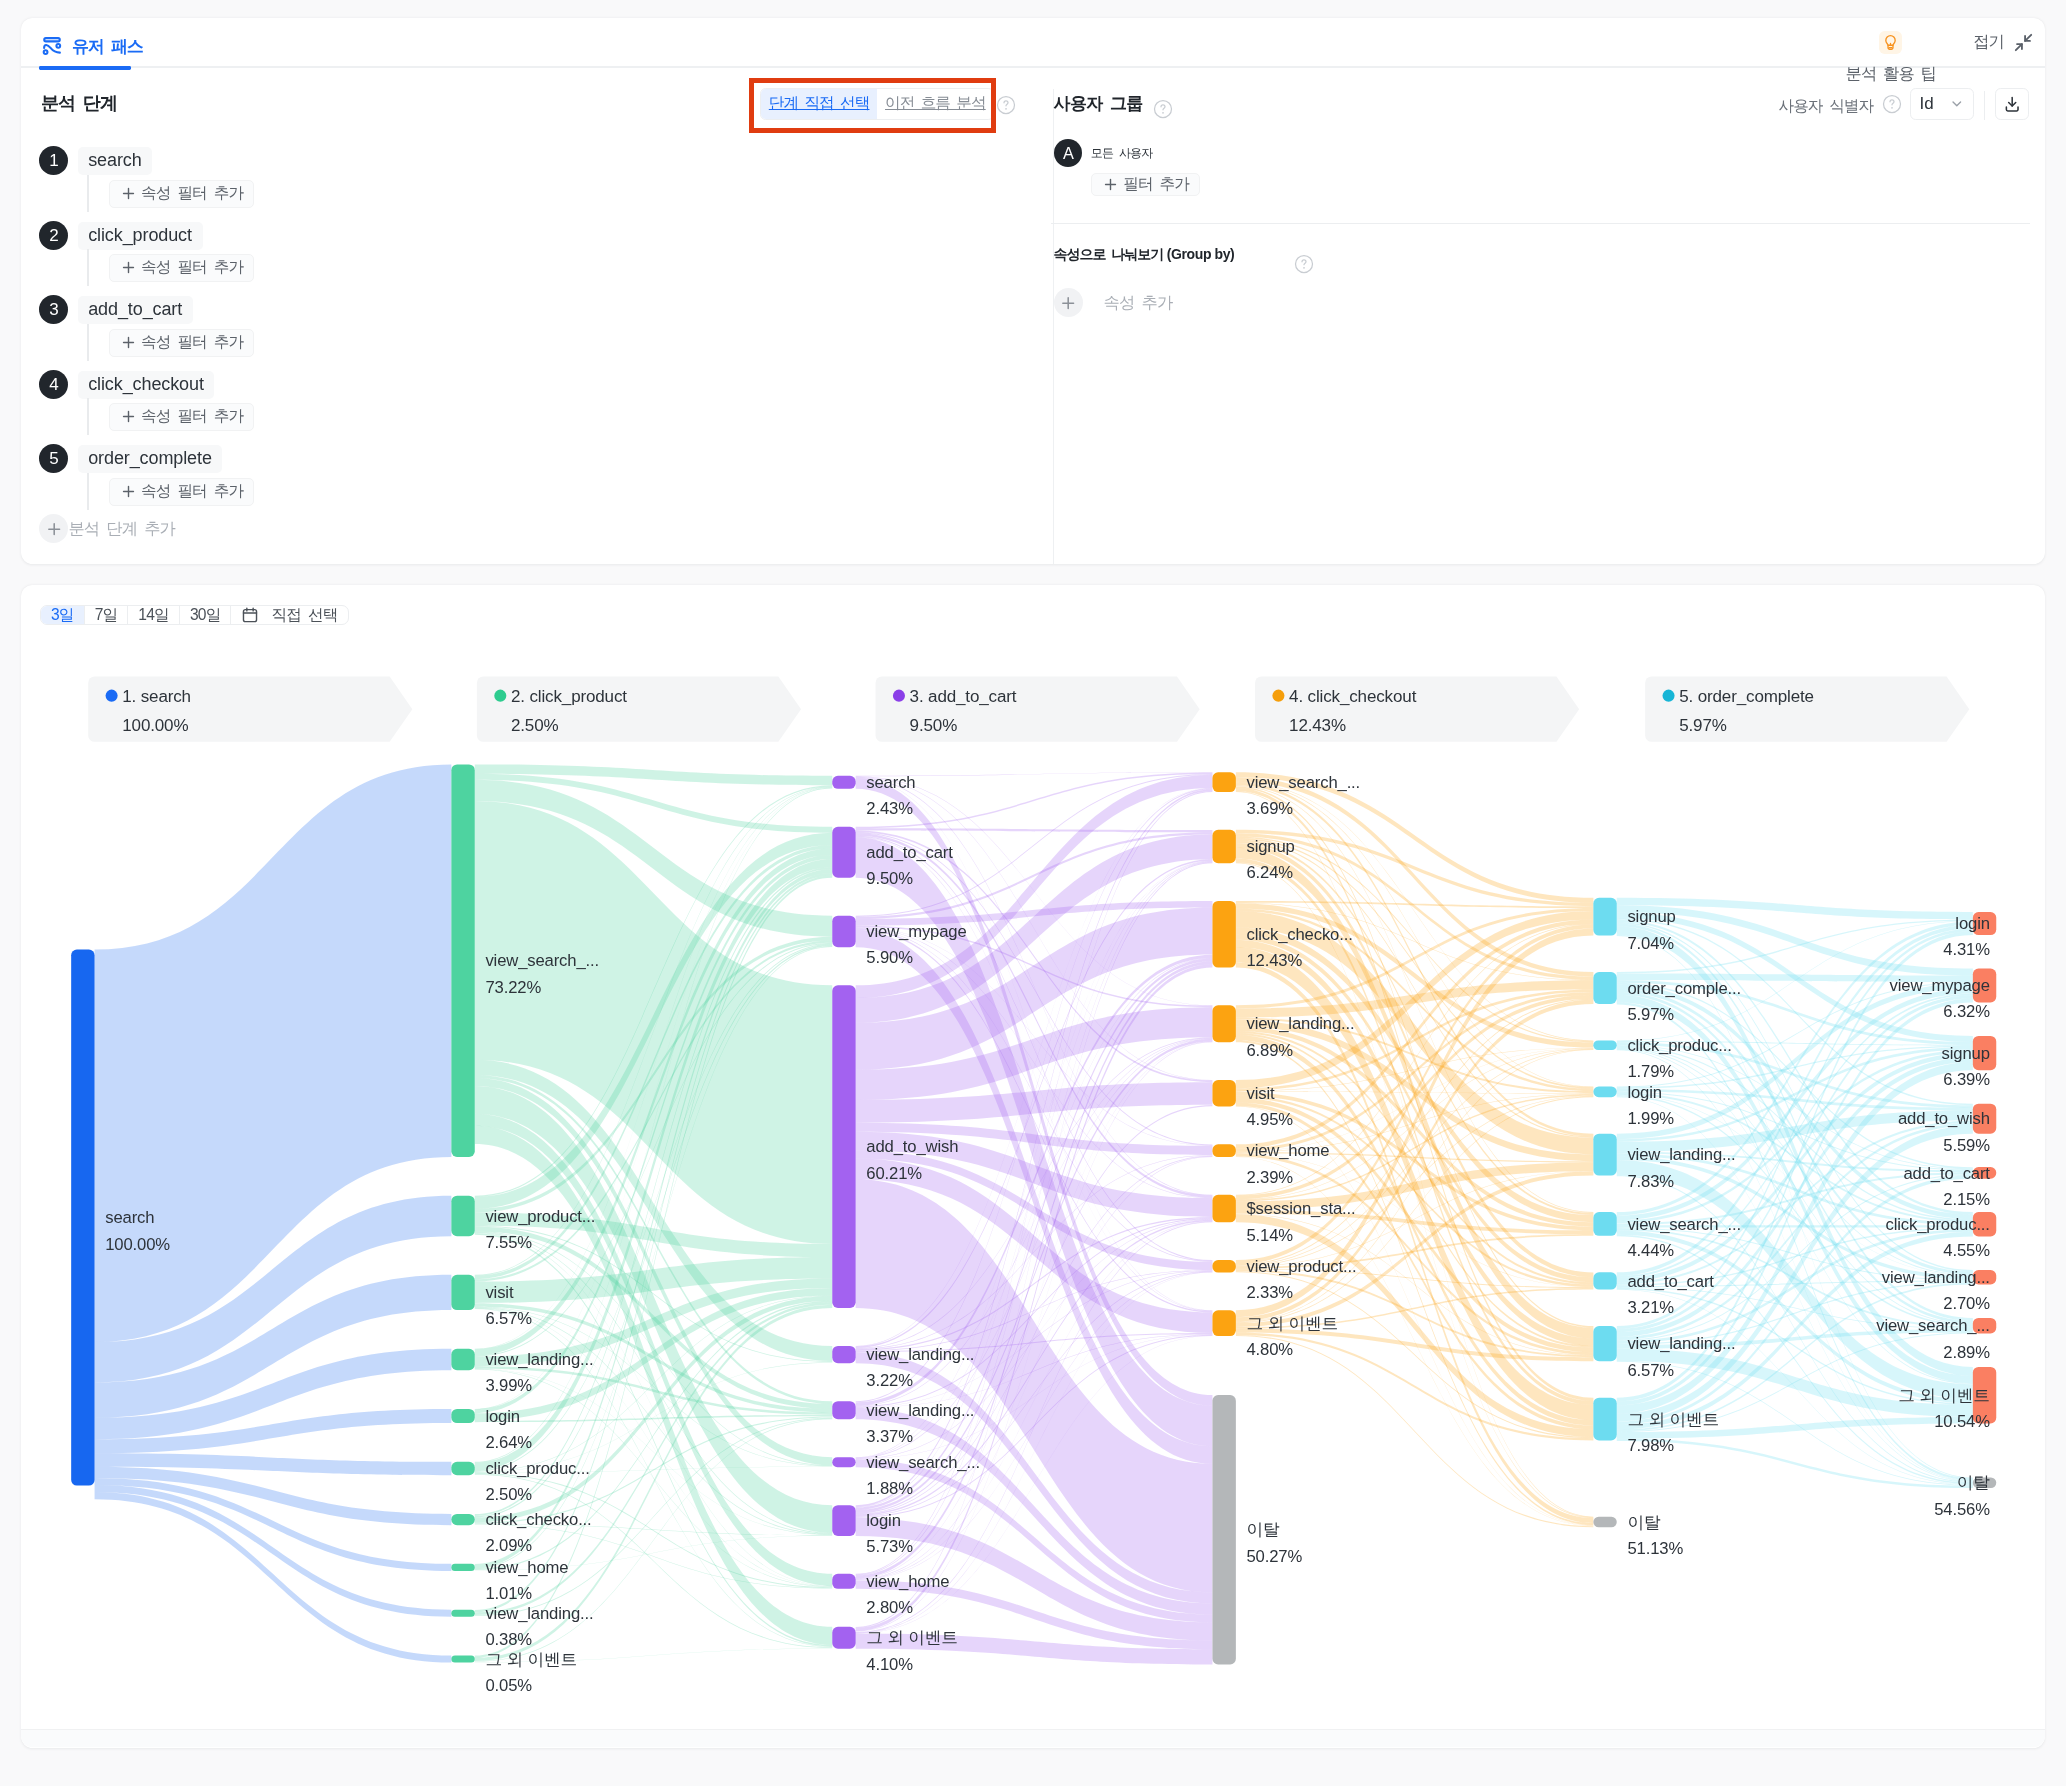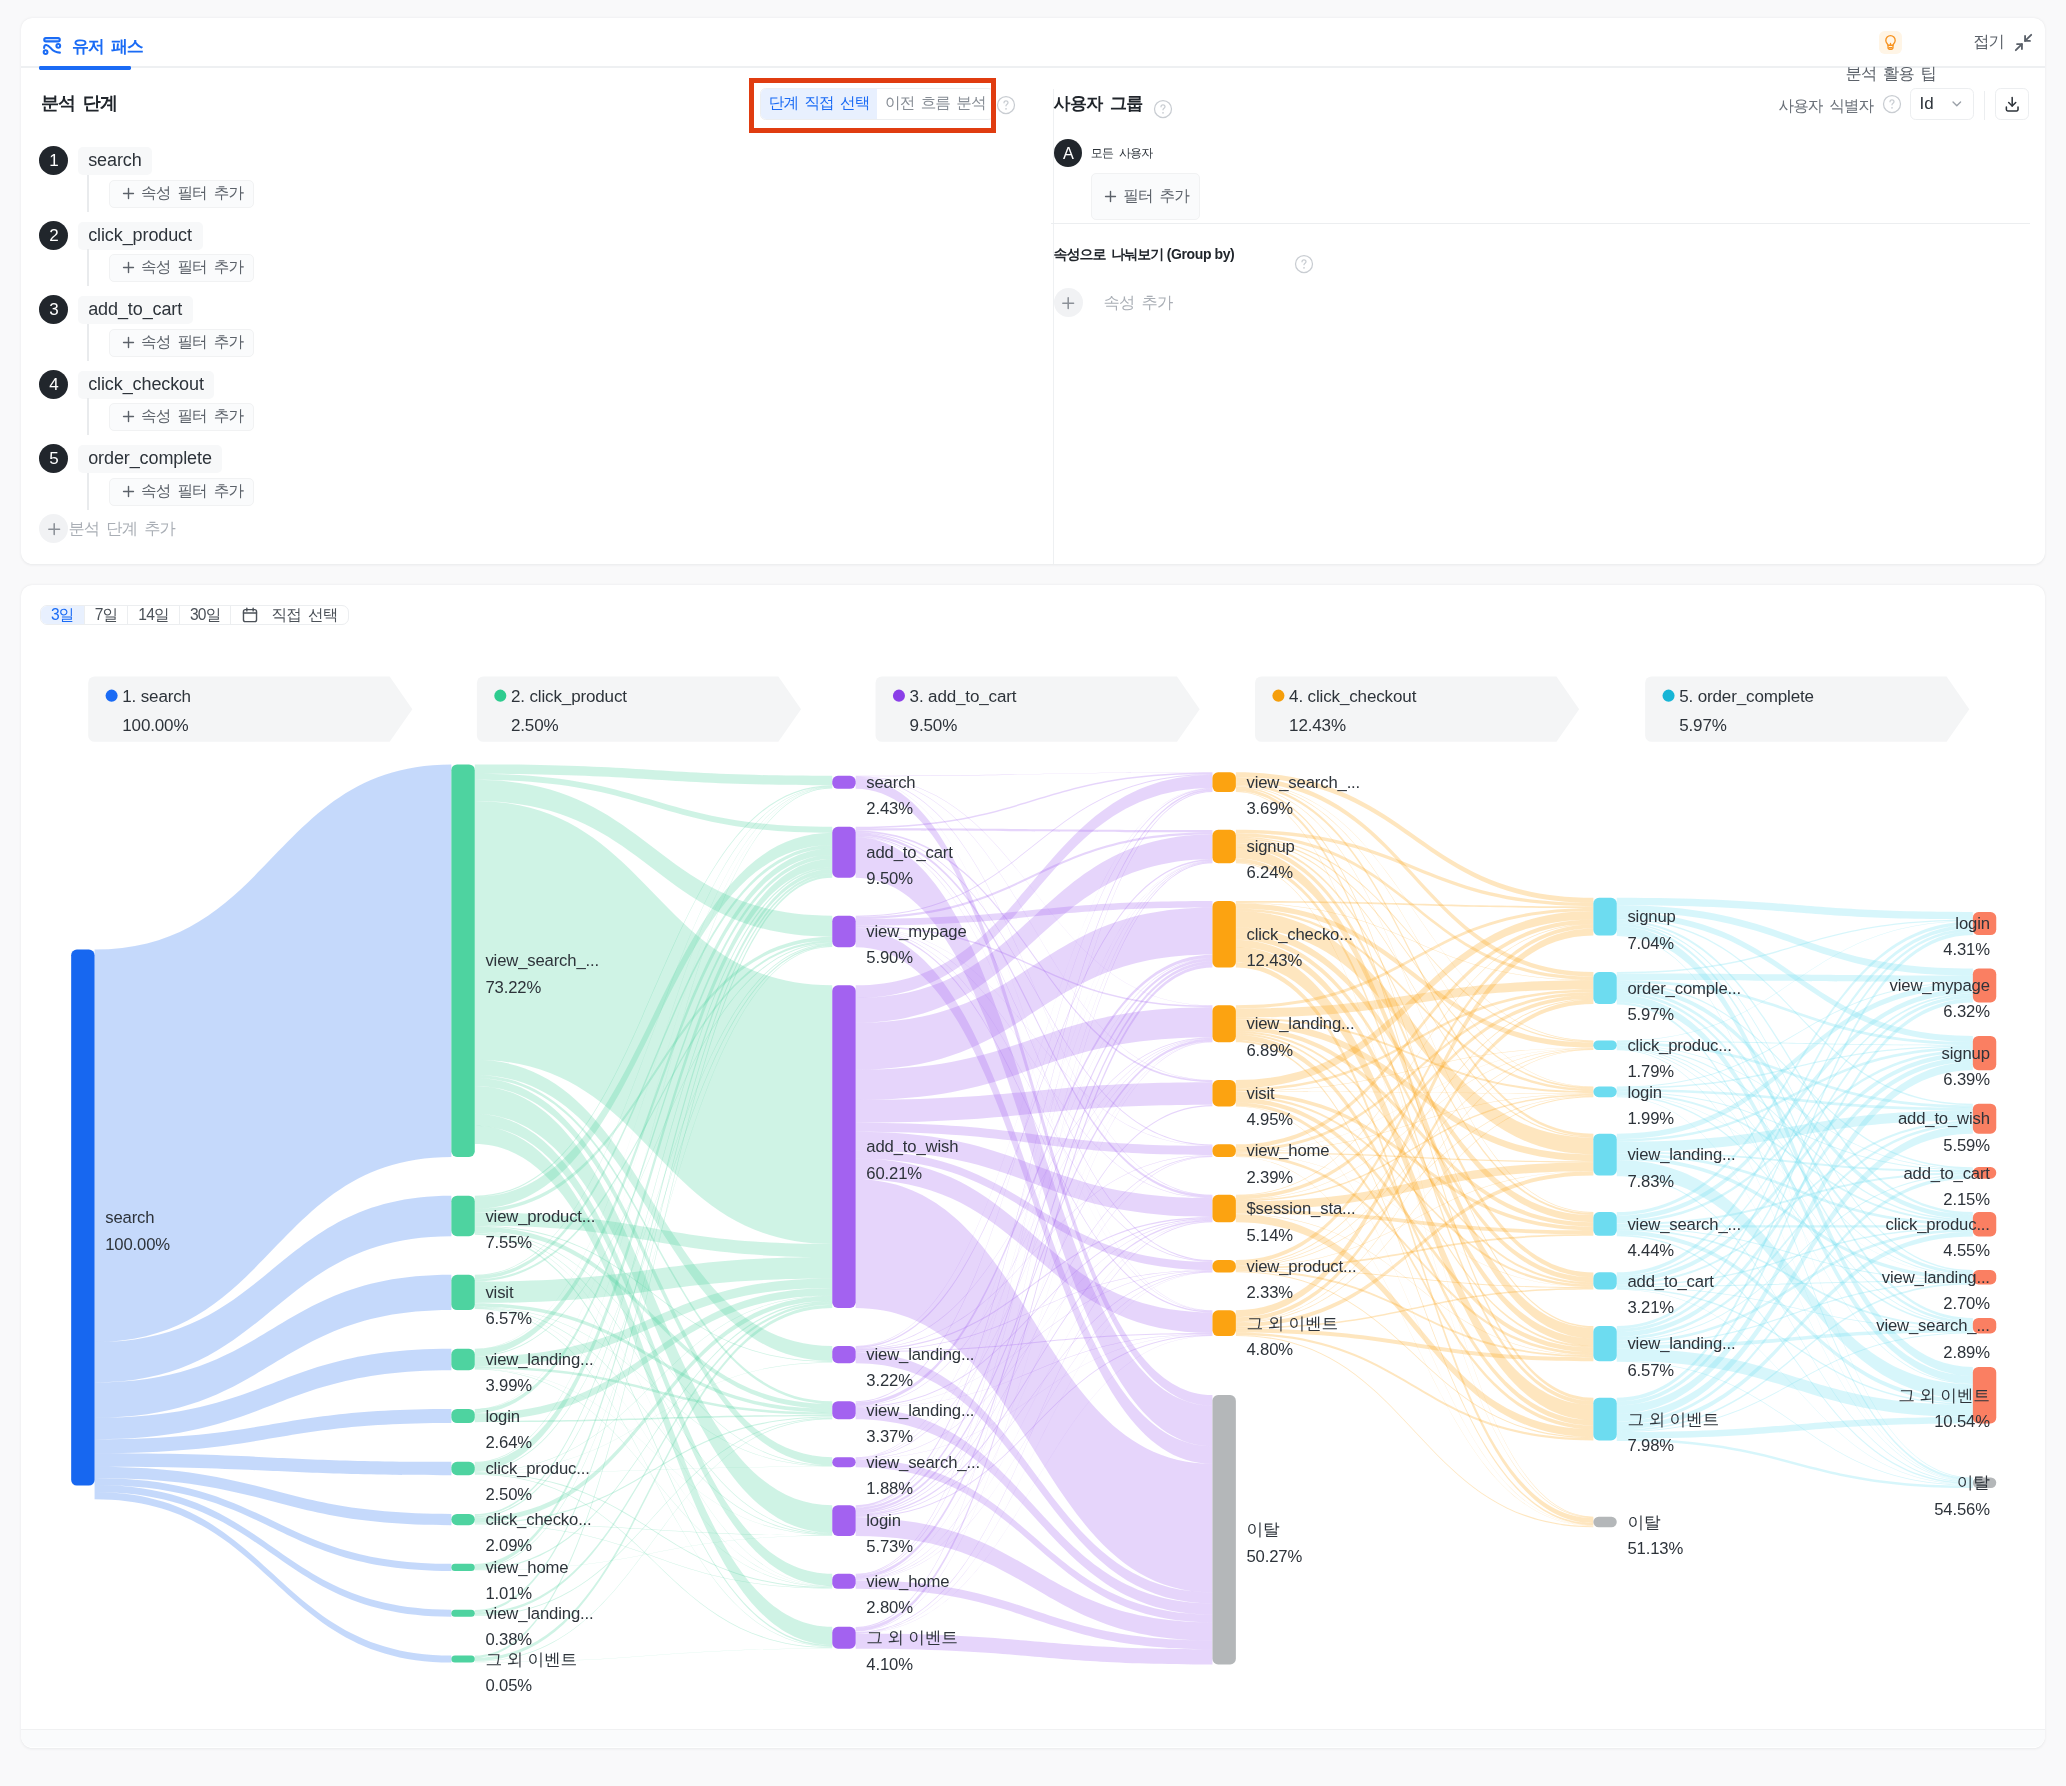--- a/index.html
+++ b/index.html
@@ -22,21 +22,21 @@
   .bulbbg{width:23.4px;height:23px;border-radius:5.7px;background:#fff5e6;display:flex;align-items:center;justify-content:center;flex:none;}
   .hdr-txt{font-size:16.3px;color:#5b6169;letter-spacing:-0.8px;word-spacing:2.8px;white-space:nowrap;}
   #collapsebtn{right:11.4px;display:flex;align-items:center;gap:8.5px;}
 
   
   #leftpanel{position:absolute;left:0;top:71px;width:1012px;height:475px;}
   #stepTitle{position:absolute;left:20px;top:1.4px;font-size:18px;font-weight:700;color:#20252b;letter-spacing:-0.9px;word-spacing:3.5px;white-space:nowrap;}
 
   #segwrap{position:absolute;left:718px;top:-20px;}
   #segbox{position:absolute;left:21px;top:18.4px;width:auto;height:32px;border:0.7px solid #eceef0;border-radius:5.7px;background:#fff;box-sizing:border-box;overflow:hidden;display:flex;}
-  .segitem{display:flex;align-items:center;justify-content:center;font-size:15.6px;color:#878d95;letter-spacing:-0.9px;word-spacing:2.8px;white-space:nowrap;padding:0 7.8px;}
+  .segitem{display:flex;align-items:center;justify-content:center;font-size:15.6px;color:#878d95;letter-spacing:-0.9px;word-spacing:2.8px;white-space:nowrap;padding:0 7.8px;text-decoration:underline;}
   .segitem.active{background:#e8f0fe;color:#1a6bf5;}
   #redbox{position:absolute;left:10px;top:8.5px;width:247px;height:55px;border:5.7px solid #e03c10;box-sizing:border-box;}
   #segq{position:absolute;left:257px;top:25.5px;}
 
   .steprow{position:absolute;display:flex;align-items:center;}
   .stepnum{width:29px;height:29px;border-radius:50%;background:#21262c;color:#fff;
            font-size:17px;display:flex;align-items:center;justify-content:center;font-weight:400;}
   .stepchip{margin-left:9.2px;height:28px;padding:0 10.6px;border-radius:5px;background:#f7f8f9;
             display:flex;align-items:center;font-size:18px;color:#2d333a;letter-spacing:-0.1px;}
   .filterrow{position:absolute;display:flex;align-items:center;}
@@ -56,21 +56,21 @@
   #uidQ{position:absolute;right:143px;top:5px;}
   #uidSel{position:absolute;right:71px;top:-1.4px;width:64px;height:32px;border:0.7px solid #eceef0;border-radius:5.7px;box-sizing:border-box;
           display:flex;align-items:center;justify-content:space-between;padding:0 8.5px;font-size:17px;color:#2d333a;}
   #uidDivider{position:absolute;right:60px;top:1.4px;width:0.7px;height:29px;background:#eceef0;}
   #dlBtn{position:absolute;right:16.3px;top:-1.4px;width:34px;height:32px;border:0.7px solid #eceef0;border-radius:5.7px;box-sizing:border-box;display:flex;align-items:center;justify-content:center;}
 
   #allUsers{position:absolute;left:-0.7px;top:50px;display:flex;align-items:center;gap:8.5px;}
   .avatar{width:28px;height:28px;border-radius:50%;background:#21262c;color:#fff;font-size:16.3px;flex:none;
           display:flex;align-items:center;justify-content:center;}
   #allUsersLbl{font-size:12px;color:#2d333a;letter-spacing:-0.9px;word-spacing:3.5px;white-space:nowrap;}
-  #addFilter{position:absolute;left:36px;top:84px;height:47px;padding:10px 10px;border-radius:5px;background:#fafbfc;border:0.7px solid #f1f2f3;box-sizing:border-box;
+  #addFilter{position:absolute;left:36px;top:84px;height:23px;padding:10px 10px;border-radius:5px;background:#fafbfc;border:0.7px solid #f1f2f3;box-sizing:border-box;
              display:flex;align-items:center;gap:4.3px;font-size:15.6px;color:#5b6169;letter-spacing:-0.9px;word-spacing:3.5px;white-space:nowrap;}
   #hdiv{position:absolute;left:-4.3px;top:134px;width:979px;height:0.7px;background:#eceef0;}
   #grpTitle{position:absolute;left:-1.4px;top:157px;font-size:14px;font-weight:700;color:#20252b;white-space:nowrap;}
   #grpTitle .ko{letter-spacing:-1px;word-spacing:2.8px;}
   #grpTitle .lat{letter-spacing:-0.4px;}
   #grpQ{position:absolute;left:239px;top:165px;}
   #addAttr{position:absolute;left:-1.4px;top:199px;display:flex;align-items:center;gap:21px;}
 
   
   #botcard{left:21px;top:585px;width:2024px;height:1163px;}

